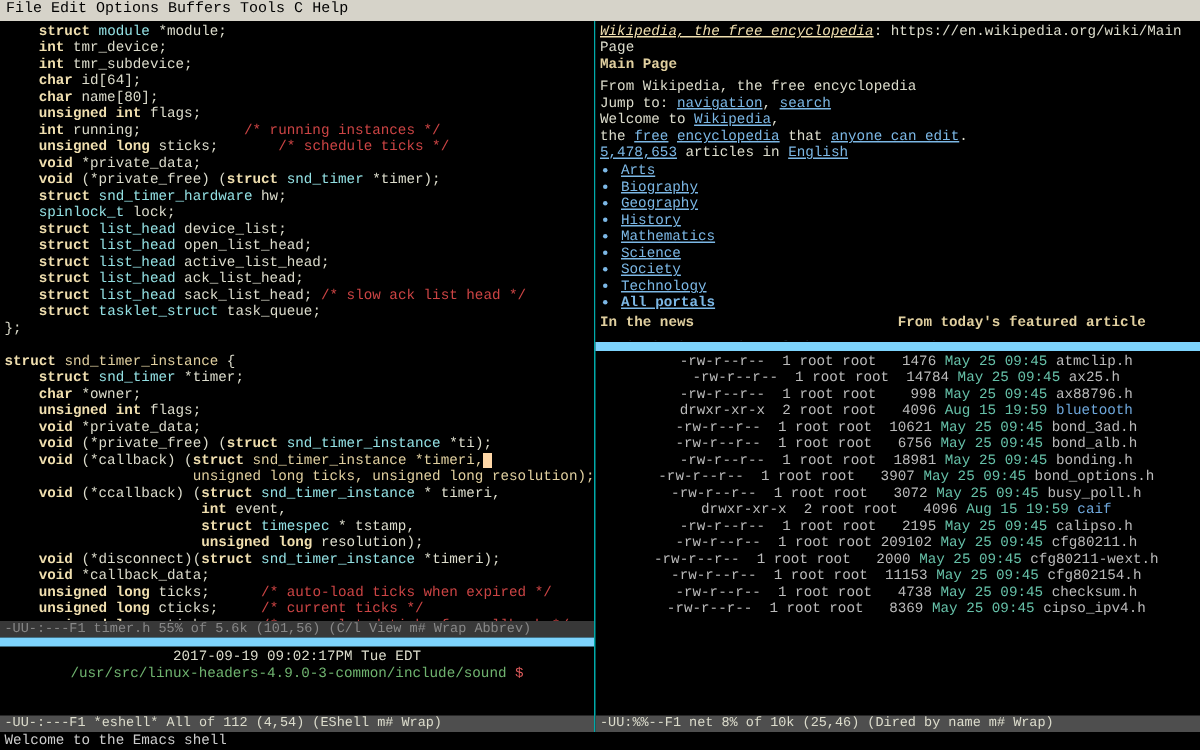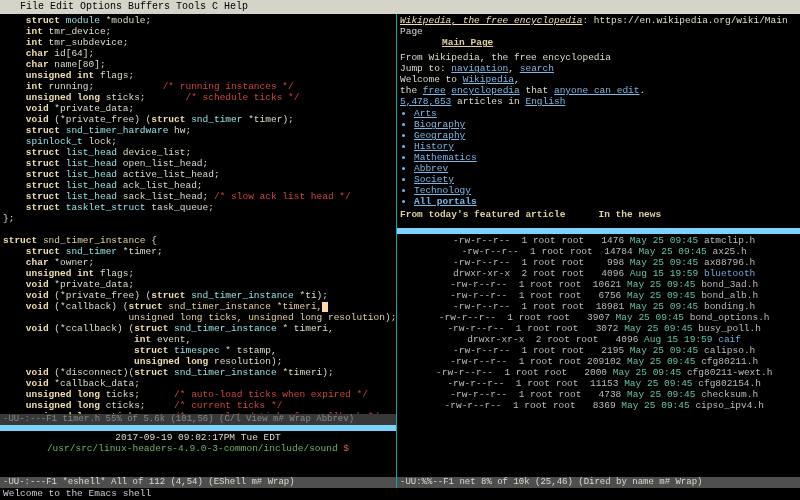--- a/index.html
+++ b/index.html
@@ -8,21 +8,21 @@
     background: #000;
     font-family: "Courier New", monospace;
     font-size: 9.5px;
     line-height: 11px;
     color: #dcdccc;
     overflow: hidden;
   }
   .menubar {
     background: #d6d3c9;
     color: #000;
-    padding: 1px 20px;
+    padding: 1px 4px;
     font-size: 10px;
     height: 12px;
   }
   .menubar span { margin-right: 6px; }
   .workspace {
     display: flex;
     height: 474px;
   }
   .col-left { width: 396px; display:flex; flex-direction:column; }
   .col-right { width: 489px; display:flex; flex-direction:column; border-left:1px solid #0aa;}
@@ -42,21 +42,21 @@
   .minibuf { height:12px; background:#000; color:#ccc; font-size:9.5px; padding:0 3px;}
   
   .kw   { color:#f0dfaf; font-weight:bold;}   
   .ty   { color:#93e0e3;}                     
   .id   { color:#dcdccc;}
   .cm   { color:#cc4444;}
   .fn   { color:#e0cf9f;}
   .drd  { color:#bbb;}
   .drd .dt { color:#66c0a8;}
   .drd .dir{ color:#6fa8dc;}
-  .h1  { color:#e0cf9f; font-weight:bold; text-decoration:underline;margin-left:42px;}
+  .h1  { color:#e0cf9f; font-weight:bold; }
   .h2  { color:#e0cf9f; font-weight:bold;}
   .a   { color:#7cb8e6; text-decoration:underline;}
   .aa  { color:#f0dfaf; text-decoration:underline;}
   .prompt-dir { color:#6fb36f;}
   .prompt-dol { color:#e05c5c;}
   .cursor { display:inline-block; width:6px; height:10px; background:#ffd7a7; vertical-align:text-bottom;}
   ul.portals { list-style: disc; margin:1px 0 2px 14px; padding:0;}
   ul.portals li { color:#7cb8e6; text-decoration:underline;}
 </style>
 </head>
@@ -97,39 +97,39 @@
       </div>
       <div>
         <span class="a">5,478,653</span><span> articles in </span><span class="a">English</span>
       </div>
       <ul class="portals" id="portals">
           <li>Arts</li>
           <li>Biography</li>
           <li>Geography</li>
           <li>History</li>
           <li>Mathematics</li>
-          <li>Abbrev</li>
+          <li>Science</li>
           <li>Society</li>
           <li>Technology</li>
           <li style="font-weight: bold;">All portals</li>
         </ul>
 
       <div class="eww-articles">
         <div class="eww-col">
-          <div class="h2">From today's featured article</div>
-          <div style="height:6px"></div>
-          <div><span class="a">March 1951 cover</span></div>
-
-        </div>
-        <div class="eww-col">
           <div class="h2">In the news</div>
           <div style="height:6px"></div>
           <div id="news-caption">
               <div><span class="a">Artist's impression of the</span></div>
             </div>
+
+        </div>
+        <div class="eww-col">
+          <div class="h2">From today's featured article</div>
+          <div style="height:6px"></div>
+          <div><span class="a">March 1951 cover</span></div>
 
         </div>
       </div>
     </div>
 
     <div class="dired border-t drd" id="dired"><div>  -rw-r--r--  1 root root   1476 <span class="dt">May 25 09:45</span> <span>atmclip.h</span></div><div>  -rw-r--r--  1 root root  14784 <span class="dt">May 25 09:45</span> <span>ax25.h</span></div><div>  -rw-r--r--  1 root root    998 <span class="dt">May 25 09:45</span> <span>ax88796.h</span></div><div>  drwxr-xr-x  2 root root   4096 <span class="dt">Aug 15 19:59</span> <span class="dir">bluetooth</span></div><div>  -rw-r--r--  1 root root  10621 <span class="dt">May 25 09:45</span> <span>bond_3ad.h</span></div><div>  -rw-r--r--  1 root root   6756 <span class="dt">May 25 09:45</span> <span>bond_alb.h</span></div><div>  -rw-r--r--  1 root root  18981 <span class="dt">May 25 09:45</span> <span>bonding.h</span></div><div>  -rw-r--r--  1 root root   3907 <span class="dt">May 25 09:45</span> <span>bond_options.h</span></div><div>  -rw-r--r--  1 root root   3072 <span class="dt">May 25 09:45</span> <span>busy_poll.h</span></div><div>  drwxr-xr-x  2 root root   4096 <span class="dt">Aug 15 19:59</span> <span class="dir">caif</span></div><div>  -rw-r--r--  1 root root   2195 <span class="dt">May 25 09:45</span> <span>calipso.h</span></div><div>  -rw-r--r--  1 root root 209102 <span class="dt">May 25 09:45</span> <span>cfg80211.h</span></div><div>  -rw-r--r--  1 root root   2000 <span class="dt">May 25 09:45</span> <span>cfg80211-wext.h</span></div><div>  -rw-r--r--  1 root root  11153 <span class="dt">May 25 09:45</span> <span>cfg802154.h</span></div><div>  -rw-r--r--  1 root root   4738 <span class="dt">May 25 09:45</span> <span>checksum.h</span></div><div>  -rw-r--r--  1 root root   8369 <span class="dt">May 25 09:45</span> <span>cipso_ipv4.h</span></div></div>
     <div class="modeline">-UU:%%--F1  net            8% of 10k  (25,46)     (Dired by name m# Wrap)</div>
   </div>
 </div>
 

